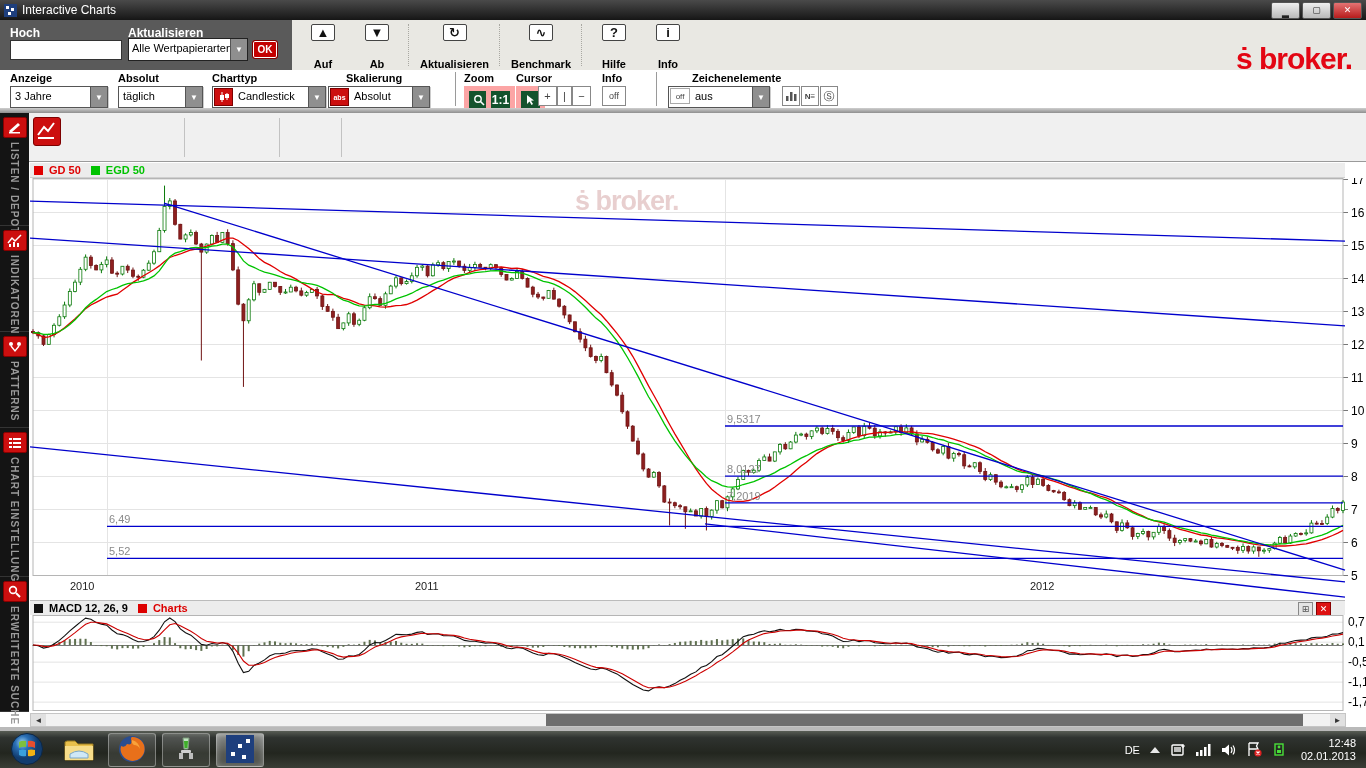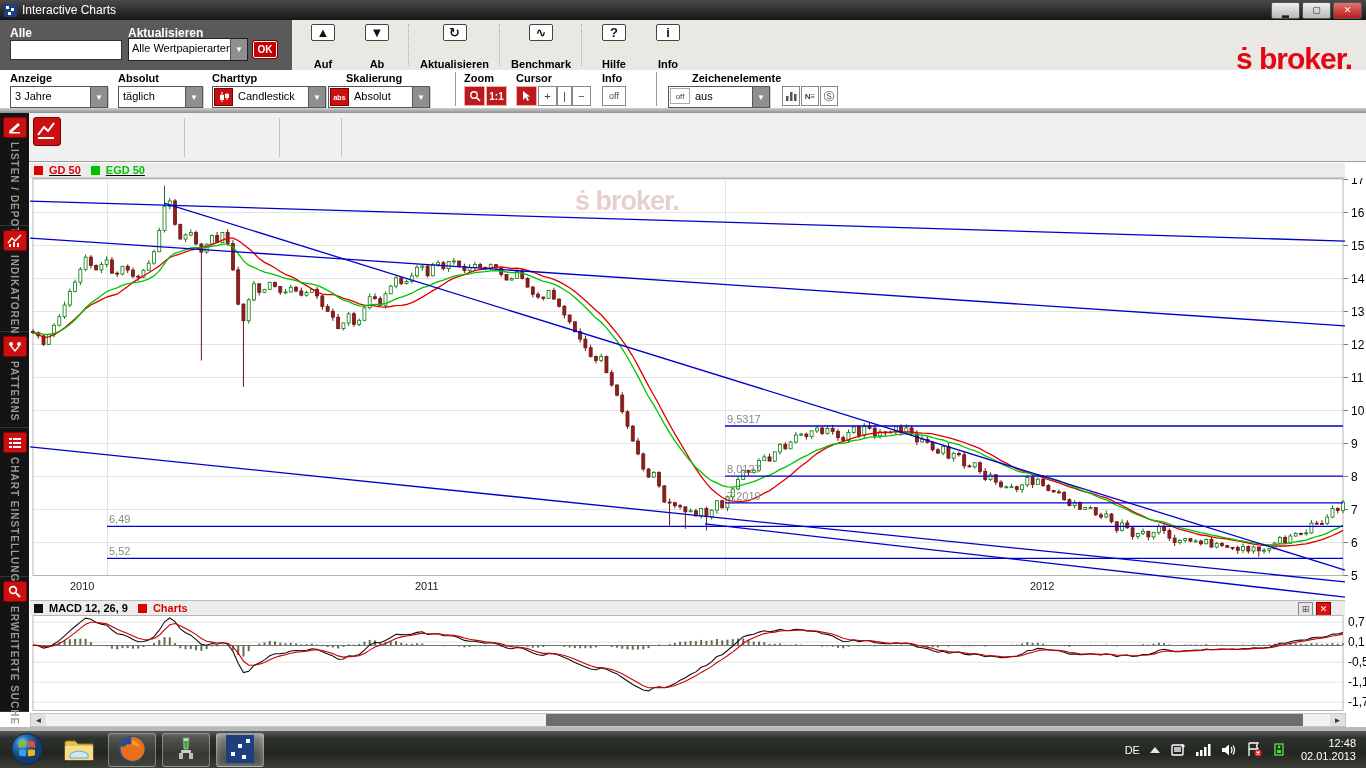--- a/index.html
+++ b/index.html
@@ -32,37 +32,37 @@
   .tb1-btn .lbl{font-size:11px;font-weight:bold;margin-top:17px;color:#000;white-space:nowrap;}
   .tb1-sep{width:1px;height:42px;margin:4px 4px 0 4px;border-left:1px dotted #a9a8a2;}
   #broker-logo{position:absolute;right:14px;top:22px;font-size:30px;font-weight:bold;color:#e30613;letter-spacing:-1px;}
   
   #toolbar2{left:0;top:70px;width:1366px;height:38px;background:#fff;}
   .tb2-label{position:absolute;top:2px;font-weight:bold;font-size:11px;color:#000;}
   .dd{position:absolute;top:16px;height:20px;display:flex;border:1px solid #555;background:#fff;box-shadow:1px 1px 0 #ccc;}
   .dd .txt{flex:1;font-size:11px;padding:3px 2px 0 4px;white-space:nowrap;overflow:hidden;}
   .redicon{width:17px;height:16px;background:#cc0f0f;border:1px solid #7d0000;margin:1px;display:flex;align-items:center;justify-content:center;color:#fff;font-size:7px;font-weight:bold;flex:none;}
   .minibtn{position:absolute;top:16px;height:18px;background:#fff;border:1px solid #888;display:flex;align-items:center;justify-content:center;color:#444;font-size:11px;}
-  .redbtn{position:absolute;top:16px;width:19px;height:18px;background:#b91c1c;border:1px solid #fca5a5;display:flex;align-items:center;justify-content:center;color:#fff;font-weight:bold;font-size:10px;}
+  .redbtn{position:absolute;top:16px;width:19px;height:18px;background:#14532d;border:5px solid #fca5a5;display:flex;align-items:center;justify-content:center;color:#fff;font-weight:bold;font-size:12px;}
   .tb2-sep{position:absolute;top:2px;height:34px;border-left:1px solid #9a9a9a;}
   
   #strip{left:0;top:108px;width:1366px;height:5px;background:linear-gradient(#cfcfcf,#8f8f8f);}
   
   #infobar{left:0;top:113px;width:1366px;height:49px;background:#f0f0f0;border-bottom:1px solid #9a9a9a;box-sizing:border-box;}
   .info-div{position:absolute;top:5px;height:39px;border-left:1px solid #c2c2c2;}
   #quote-icon{position:absolute;left:33px;top:4px;width:26px;height:27px;background:#cc0f0f;border:1px solid #7d0000;border-radius:3px;}
   .big{font-size:15px;font-weight:bold;}
   .grn{color:#009b00;}
   
   #sidebar{left:0;top:113px;width:29px;height:599px;background:#141414;display:flex;flex-direction:column;}
   .sb-sec{display:flex;flex-direction:column;align-items:center;border-bottom:1px solid #343434;}
   .sb-icon{width:22px;height:19px;background:#cc0f0f;border:1px solid #870000;border-radius:2px;margin:4px 0 4px 0;flex:none;}
   .sb-label{writing-mode:vertical-rl;color:#9a9a9a;font-weight:bold;font-size:10px;letter-spacing:1px;white-space:nowrap;margin-bottom:6px;}
   
-  #legendbar{left:30px;top:163px;width:1315px;height:15px;background:#ececec;border-bottom:1px solid #d0d0d0;display:flex;align-items:center;gap:6px;padding-left:4px;box-sizing:border-box;text-decoration:underline;}
+  #legendbar{left:30px;top:163px;width:1315px;height:15px;background:#ececec;border-bottom:1px solid #d0d0d0;display:flex;align-items:center;gap:6px;padding-left:4px;box-sizing:border-box;}
   .leg-sq{width:9px;height:9px;display:inline-block;}
   .leg-txt{font-size:11px;font-weight:bold;}
   #chart-wrap{left:30px;top:178px;width:1336px;height:422px;background:#fff;}
   #watermark{position:absolute;left:575px;top:186px;font-size:27px;font-weight:bold;color:rgba(195,130,130,0.38);letter-spacing:-1px;}
   #macd-header{left:30px;top:600px;width:1315px;height:15px;background:#ececec;border-top:1px solid #bbb;display:flex;align-items:center;gap:6px;padding-left:4px;box-sizing:border-box;}
   #macd-btns{position:absolute;right:14px;top:1px;display:flex;gap:3px;}
   .mbtn{width:13px;height:12px;font-size:9px;display:flex;align-items:center;justify-content:center;border:1px solid #888;background:#e4e4e4;color:#555;}
   .mbtn.close{background:#d11;color:#fff;border-color:#800;font-weight:bold;}
   #macd-wrap{left:30px;top:615px;width:1336px;height:98px;background:#fff;}
   
@@ -95,21 +95,21 @@
     <div class="winbtn">
         <span style="margin-top:5px">▂</span>
       </div>
     <div class="winbtn">▢</div>
     <div class="winbtn close">✕</div>
   </div>
 </div>
 
 <div id="toolbar1" class="abs">
   <div id="tb1-dark">
-    <span class="tb1-label" style="left:10px;top:6px">Alle</span>
+    <span class="tb1-label" style="left:10px;top:6px">Hoch</span>
     <span class="tb1-label" style="left:128px;top:6px">Aktualisieren</span>
   </div>
   <input id="search-input" value="" style="">
   <div id="wp-dd">
     <span class="txt">Alle Wertpapierarten</span>
     <span class="dd-arrow">▼</span>
   </div>
   <div id="ok-btn">OK</div>
   <div id="tb1-buttons">
       <div class="tb1-btn">

